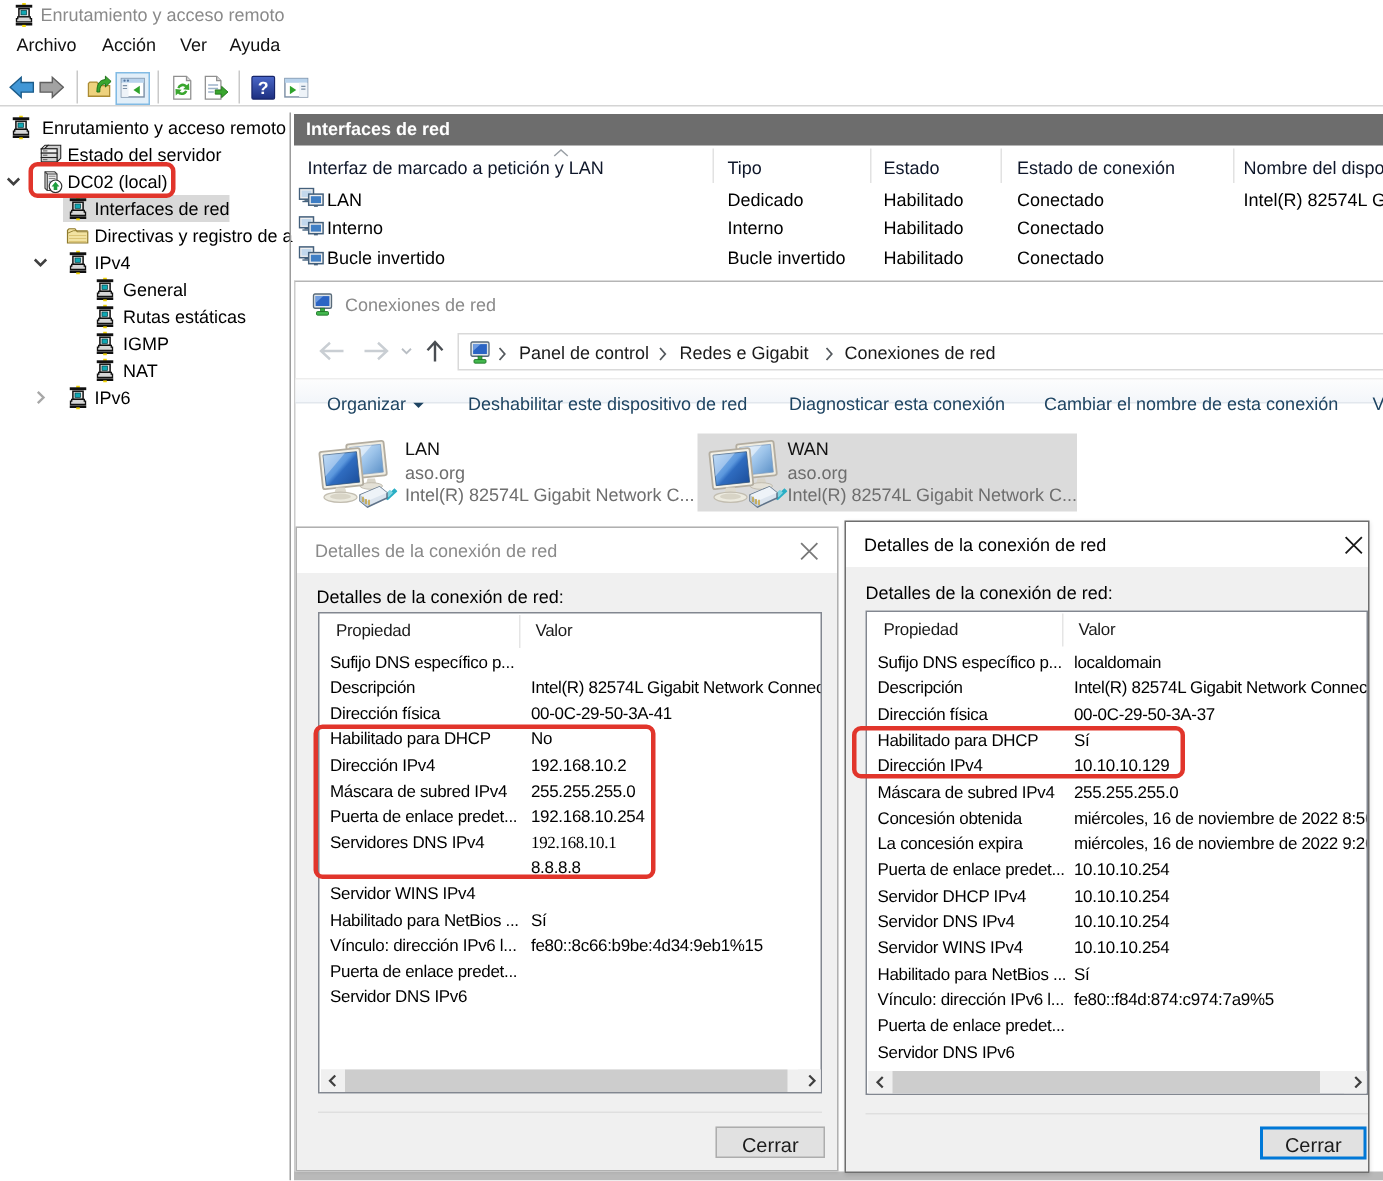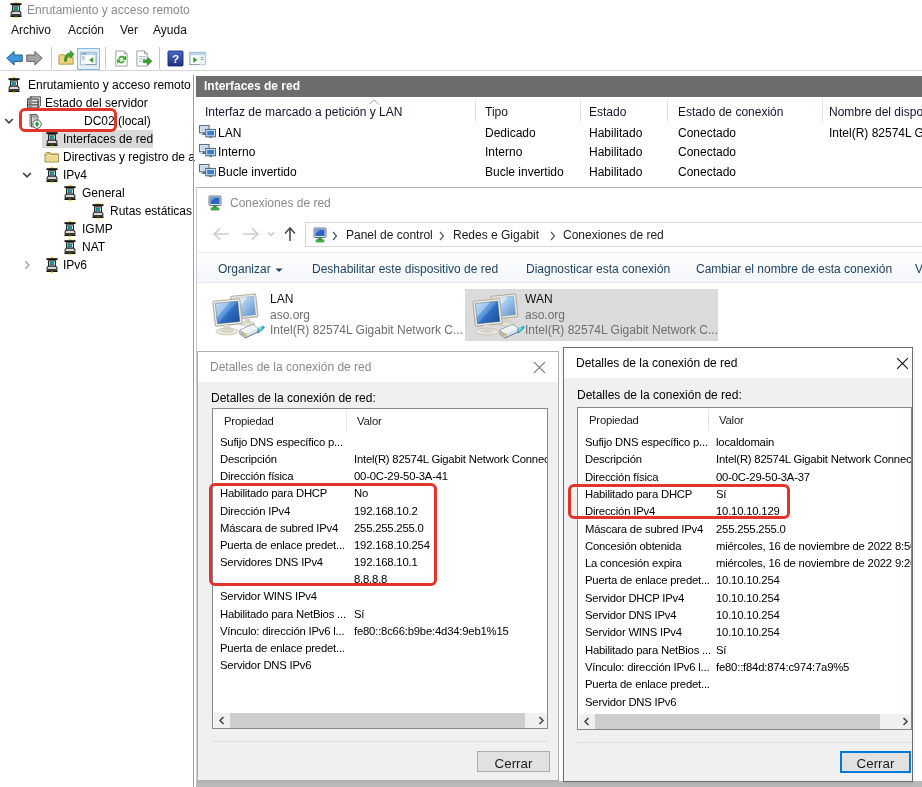--- a/index.html
+++ b/index.html
@@ -39,21 +39,21 @@
   .list-cell { position:absolute; color:#000; }
 
   
   #explorer { left:196px; top:187px; width:726px; height:595px; background:#fff;
               border-top:1px solid #b5b5b5; border-left:1px solid #cccccc; }
   #exp-title-icon { left:10px; top:7px; }
   #exp-title { left:33px; top:8px; color:#8a8a8a; }
   #exp-navrow { left:0; top:30px; width:726px; height:31px; }
   #exp-addrbox { left:108px; top:34px; width:618px; height:25px; border:1px solid #d9d9d9; background:#fff; }
   .crumb { position:absolute; top:5px; color:#1a1a1a; }
-  #exp-cmdbar { left:0; top:64px; width:726px; height:31px;
+  #exp-cmdbar { left:0; top:64px; width:726px; height:17px;
                 background:linear-gradient(#fdfdfd,#f3f6fa);
                 border-top:1px solid #ededed; border-bottom:1px solid #e2e7ed; }
   .cmd { position:absolute; top:9px; color:#1e4462; }
   .exp-item-title { position:absolute; color:#111; }
   .exp-item-sub { position:absolute; color:#6e6e6e; }
 
   #bottom-strip { left:196px; top:781px; width:726px; height:6px; background:#b9b9b9; }
 
   
   .dialog { position:absolute; background:#f0f0f0; }
@@ -356,21 +356,21 @@
       </svg>
       <div class="tree-label nw" style="left: 45px;">Estado del servidor</div>
     </div>
     <div class="tree-row" style="left: 0px; top: 37px;">
       <svg width="10" height="10" style="position: absolute; left: 4px; top: 4px;">
         <use href="#i-chevdown"></use>
       </svg>
       <svg width="16" height="16" style="position: absolute; left: 26px; top: 1px;">
         <use href="#i-tower"></use>
       </svg>
-      <div class="tree-label nw" style="left: 45px; margin-left: 39px;">DC02 (local)</div>
+      <div class="tree-label nw" style="left: 45px;">DC02 (local)</div>
     </div>
     <div class="tree-row" style="left: 0px; top: 55px;">
       <div class="tree-sel" style="left: 42px; top: 0px; width: 111px;"></div>
       <svg width="16" height="16" style="position: absolute; left: 44px; top: 1px;">
         <use href="#i-node"></use>
       </svg>
       <div class="tree-label nw" style="left: 63px;">Interfaces de red</div>
     </div>
     <div class="tree-row" style="left: 0px; top: 73px;">
       <svg width="16" height="16" style="position: absolute; left: 44px; top: 1px;">
@@ -386,21 +386,21 @@
         <use href="#i-node"></use>
       </svg>
       <div class="tree-label nw" style="left: 63px;">IPv4</div>
     </div>
     <div class="tree-row" style="left: 0px; top: 109px;">
       <svg width="16" height="16" style="position: absolute; left: 62px; top: 1px;">
         <use href="#i-node"></use>
       </svg>
       <div class="tree-label nw" style="left: 82px;">General</div>
     </div>
-    <div class="tree-row" style="left: 0px; top: 127px; margin-left: 28px;">
+    <div class="tree-row" style="left: 0px; top: 127px;">
       <svg width="16" height="16" style="position: absolute; left: 62px; top: 1px;">
         <use href="#i-node"></use>
       </svg>
       <div class="tree-label nw" style="left: 82px;">Rutas estáticas</div>
     </div>
     <div class="tree-row" style="left: 0px; top: 145px;">
       <svg width="16" height="16" style="position: absolute; left: 62px; top: 1px;">
         <use href="#i-node"></use>
       </svg>
       <div class="tree-label nw" style="left: 82px;">IGMP</div>
@@ -551,21 +551,21 @@
       <div class="lv-row-val" style="left: 141px; top: 61.3px;">00-0C-29-50-3A-41</div>
       <div class="lv-row-prop" style="left: 7px; top: 78.45px; width: 132px;">Habilitado para DHCP</div>
       <div class="lv-row-val" style="left: 141px; top: 78.45px;">No</div>
       <div class="lv-row-prop" style="left: 7px; top: 95.6px; width: 132px;">Dirección IPv4</div>
       <div class="lv-row-val" style="left: 141px; top: 95.6px;">192.168.10.2</div>
       <div class="lv-row-prop" style="left: 7px; top: 112.75px; width: 132px;">Máscara de subred IPv4</div>
       <div class="lv-row-val" style="left: 141px; top: 112.75px;">255.255.255.0</div>
       <div class="lv-row-prop" style="left: 7px; top: 129.9px; width: 132px;">Puerta de enlace predet...</div>
       <div class="lv-row-val" style="left: 141px; top: 129.9px;">192.168.10.254</div>
       <div class="lv-row-prop" style="left: 7px; top: 147.05px; width: 132px;">Servidores DNS IPv4</div>
-      <div class="lv-row-val" style="left: 141px; top: 147.05px;">192.168.10.1</div>
+      <div class="lv-row-val" style="left: 141px; top: 147.05px; font-family: Liberation Serif, serif;">192.168.10.1</div>
       <div class="lv-row-val" style="left: 141px; top: 164.2px;">8.8.8.8</div>
       <div class="lv-row-prop" style="left: 7px; top: 181.35px; width: 132px;">Servidor WINS IPv4</div>
       <div class="lv-row-prop" style="left: 7px; top: 198.5px; width: 132px;">Habilitado para NetBios ...</div>
       <div class="lv-row-val" style="left: 141px; top: 198.5px;">Sí</div>
       <div class="lv-row-prop" style="left: 7px; top: 215.65px; width: 132px;">Vínculo: dirección IPv6 l...</div>
       <div class="lv-row-val" style="left: 141px; top: 215.65px;">fe80::8c66:b9be:4d34:9eb1%15</div>
       <div class="lv-row-prop" style="left: 7px; top: 232.8px; width: 132px;">Puerta de enlace predet...</div>
       <div class="lv-row-prop" style="left: 7px; top: 249.95px; width: 132px;">Servidor DNS IPv6</div>
       <div class="hscroll" style="top: 304px; width: 334px;">
         <div class="hs-btn" style="left: 0px;">

